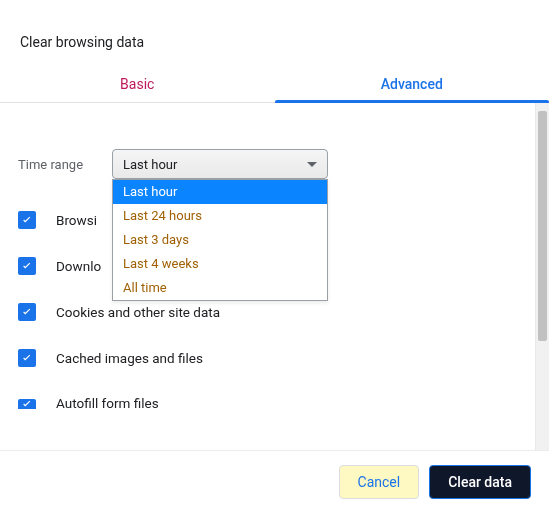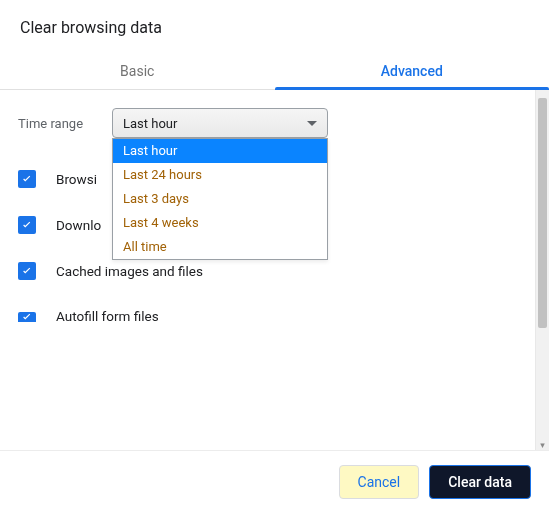--- a/index.html
+++ b/index.html
@@ -6,35 +6,35 @@
   body {
     font-family: -apple-system, BlinkMacSystemFont, "Segoe UI", Roboto, Arial, sans-serif;
     background: #fff;
     width: 549px;
     height: 513px;
     overflow: hidden;
     position: relative;
     color: #202124;
   }
   .dialog-title {
-    font-size: 16px;
+    font-size: 14px;
     font-weight: 400;
-    padding: 18px 20px 14px 20px;
+    padding: 34px 20px 14px 20px;
     color: #202124;
   }
   .tabs {
     display: flex;
     border-bottom: 1px solid #e0e0e0;
   }
   .tab {
     flex: 1;
     text-align: center;
     padding: 12px 0 10px 0;
     font-size: 14px;
-    color: #737373;
+    color: #be185d;
     cursor: pointer;
     position: relative;
   }
   .tab.active {
     color: #1a73e8;
     font-weight: 500;
     text-align: center;
   }
   .tab.active::after {
     content: "";
@@ -79,20 +79,21 @@
     font-size: 9px;
     color: #888;
   }
   .scrollbar-arrow.bottom { bottom: 0; }
   .time-row {
     display: flex;
     align-items: center;
     gap: 20px;
     margin-bottom: 18px;
     position: relative;
+    margin-top: 28px;
   }
   .time-label {
     font-size: 13px;
     color: #5f6368;
     width: 74px;
   }
   .select-box {
     width: 216px;
     height: 30px;
     border: 1px solid #9aa0a6;
@@ -233,20 +234,28 @@
             </svg>
         </div>
         <span>Downlo</span>
       </div>
       <div class="check-row">
         <div class="checkbox">
           <svg viewBox="0 0 24 24">
               <path fill="#fff" d="M9 16.2l-3.5-3.5 1.4-1.4L9 13.4l7.1-7.1 1.4 1.4z"></path>
             </svg>
         </div>
+        <span>Cookies and other site data</span>
+      </div>
+      <div class="check-row">
+        <div class="checkbox">
+          <svg viewBox="0 0 24 24">
+              <path fill="#fff" d="M9 16.2l-3.5-3.5 1.4-1.4L9 13.4l7.1-7.1 1.4 1.4z"></path>
+            </svg>
+        </div>
         <span>Cached images and files</span>
       </div>
       <div class="check-row partial">
         <div class="checkbox">
           <svg viewBox="0 0 24 24">
               <path fill="#fff" d="M9 16.2l-3.5-3.5 1.4-1.4L9 13.4l7.1-7.1 1.4 1.4z"></path>
             </svg>
         </div>
         <span>Autofill form files</span>
       </div>

